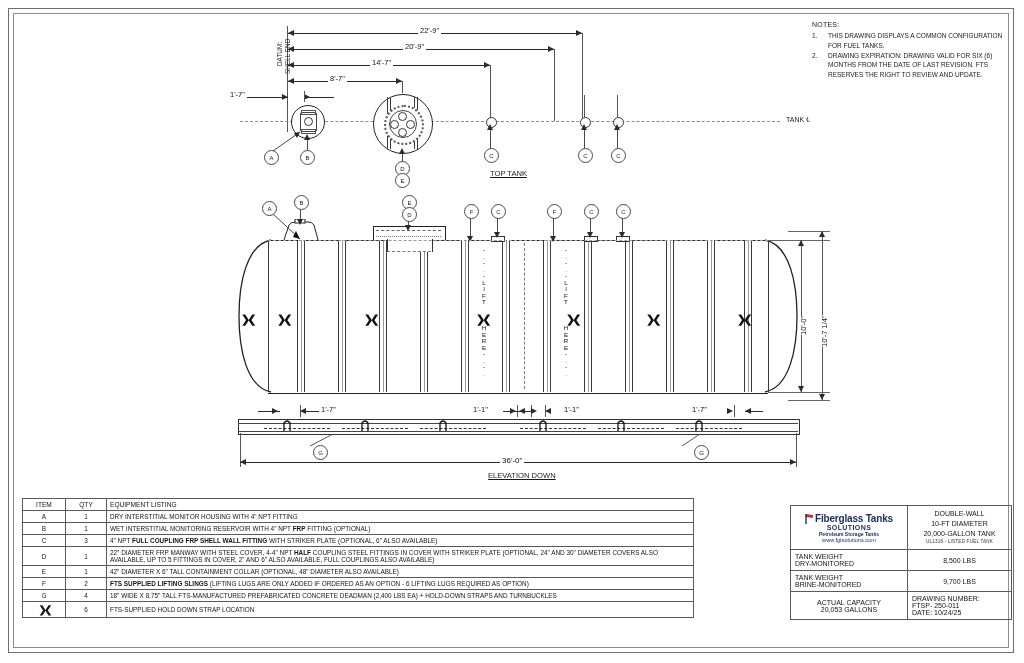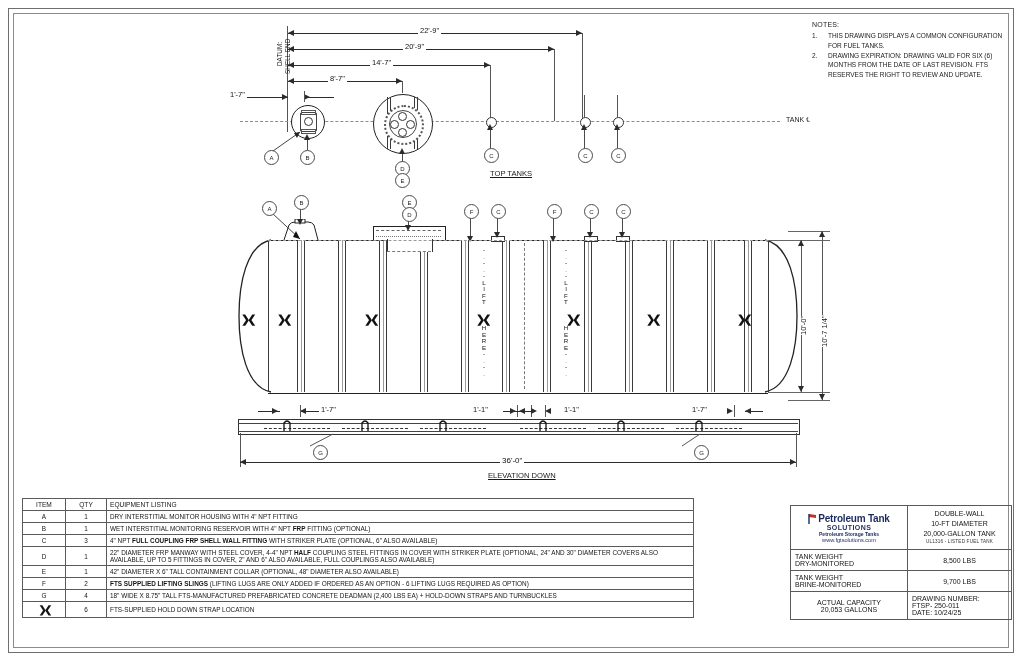--- a/index.html
+++ b/index.html
@@ -175,21 +175,21 @@
     <div class="leader" style="left:584px;top:126px;height:22px;"></div>
     <div class="ar ar-u" style="left:581px;top:124px;"></div>
     <div class="bub" style="left:578px;top:148px;">C</div>
 
     <div class="dot" style="left:613px;top:117px;width:9px;height:9px;"></div>
     <div class="extline" style="left:617px;top:95px;height:22px;"></div>
     <div class="leader" style="left:617px;top:126px;height:22px;"></div>
     <div class="ar ar-u" style="left:614px;top:124px;"></div>
     <div class="bub" style="left:611px;top:148px;">C</div>
 
-    <div class="txt" style="left:490px;top:169px;font-size:7.6px;text-decoration:underline;">TOP TANKS</div>
+    <div class="txt" style="left:490px;top:169px;font-size:7.6px;text-decoration:underline;">TOP TANK</div>
   </div>
 
   <div class="abs" style="left:0;top:195px;width:900px;height:290px;">
 
     <div class="abs" style="left:268px;top:45px;width:500px;height:152px;border-top:1.4px solid #222;border-bottom:1.4px solid #222;"></div>
 
     <div class="abs" style="left:238px;top:44px;width:34px;height:154px;">
       <svg width="34" height="154">
         <path d="M33 1 C 8 6, 1 45, 1 77 C 1 109, 8 148, 33 153" fill="none" stroke="#222" stroke-width="1.3"></path>
       </svg>
@@ -465,21 +465,21 @@
   <table id="titleblock">
     <tbody>
         <tr>
       <td class="tb-logo" rowspan="1">
         <div style="white-space:nowrap;">
           <span class="flag">
             <svg width="9" height="11" viewBox="0 0 9 11">
               <path d="M1 1 L8 2 L8 5 L1 4 Z" fill="#c0332b"></path>
               <path d="M1 1 L1 11" stroke="#1b2a5e" stroke-width="1.4" fill="none"></path>
             </svg>
-          </span><span class="logo-main">Petroleum Tank</span>
+          </span><span class="logo-main">Fiberglass Tanks</span>
         </div>
         <div class="logo-sol">SOLUTIONS</div>
         <div class="logo-sub">Petroleum Storage Tanks</div>
         <div class="logo-url">www.fgtsolutions.com</div>
       </td>
       <td class="tb-spec">
         <div>DOUBLE-WALL</div>
         <div>10-FT DIAMETER</div>
         <div>20,000-GALLON TANK</div>
         <div class="tb-ul">UL1316 - LISTED FUEL TANK</div>

